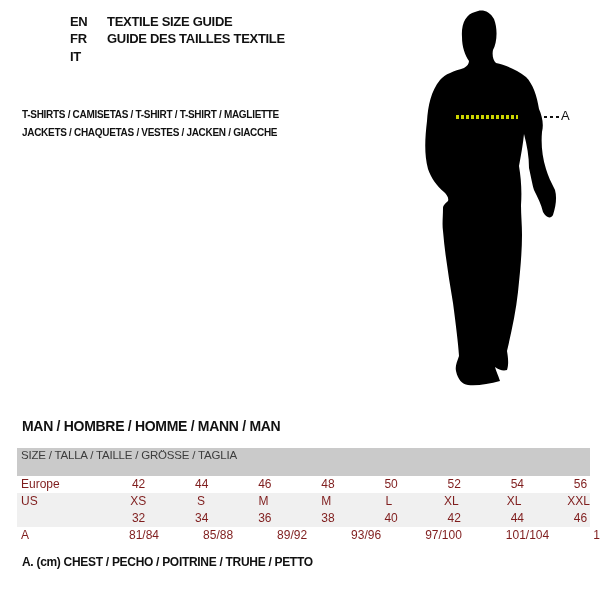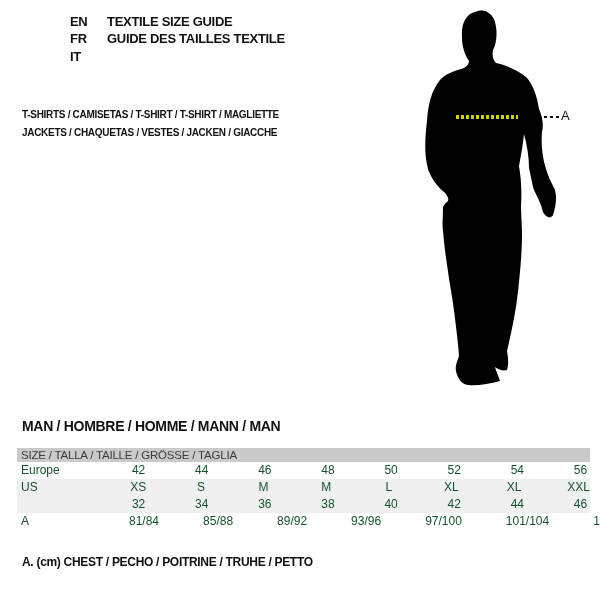--- a/index.html
+++ b/index.html
@@ -24,24 +24,24 @@
   .chest-line-ext{
     position:absolute;left:129px;top:111px;width:17px;height:2px;
     background:repeating-linear-gradient(90deg,#111 0 3px,rgba(0,0,0,0) 3px 6px);
   }
   .measure-label{position:absolute;left:146px;top:103px;font-size:13px;font-weight:normal;}
   
   .section-title{position:absolute;left:22px;top:418px;font-size:14px;font-weight:bold;letter-spacing:-0.3px;}
   
   .size-table{position:absolute;left:17px;top:448px;width:573px;font-size:12px;}
   .thead{
-    height:14px;line-height:14px;background:#cacaca;color:#3c3c3c;
+    height:28px;line-height:14px;background:#cacaca;color:#3c3c3c;
     padding-left:4px;font-size:11.5px;letter-spacing:-0.2px;
   }
-  .trow{display:flex;height:17px;line-height:17px;color:#14532d;gap:44px;}
+  .trow{display:flex;height:17px;line-height:17px;color:#7f1d1d;gap:44px;}
   .trow.alt{background:#f0f0f0;justify-content:flex-end;}
   .tlabel{flex:0 0 64px;padding-left:4px;text-align:left;}
   .tcell{flex:1 1 0;text-align:center;}
   
   .footnote{position:absolute;left:22px;top:548px;font-size:12px;font-weight:bold;letter-spacing:-0.3px;margin-top:7px;}
 </style>
 </head>
 <body>
 
 <div class="canvas">

